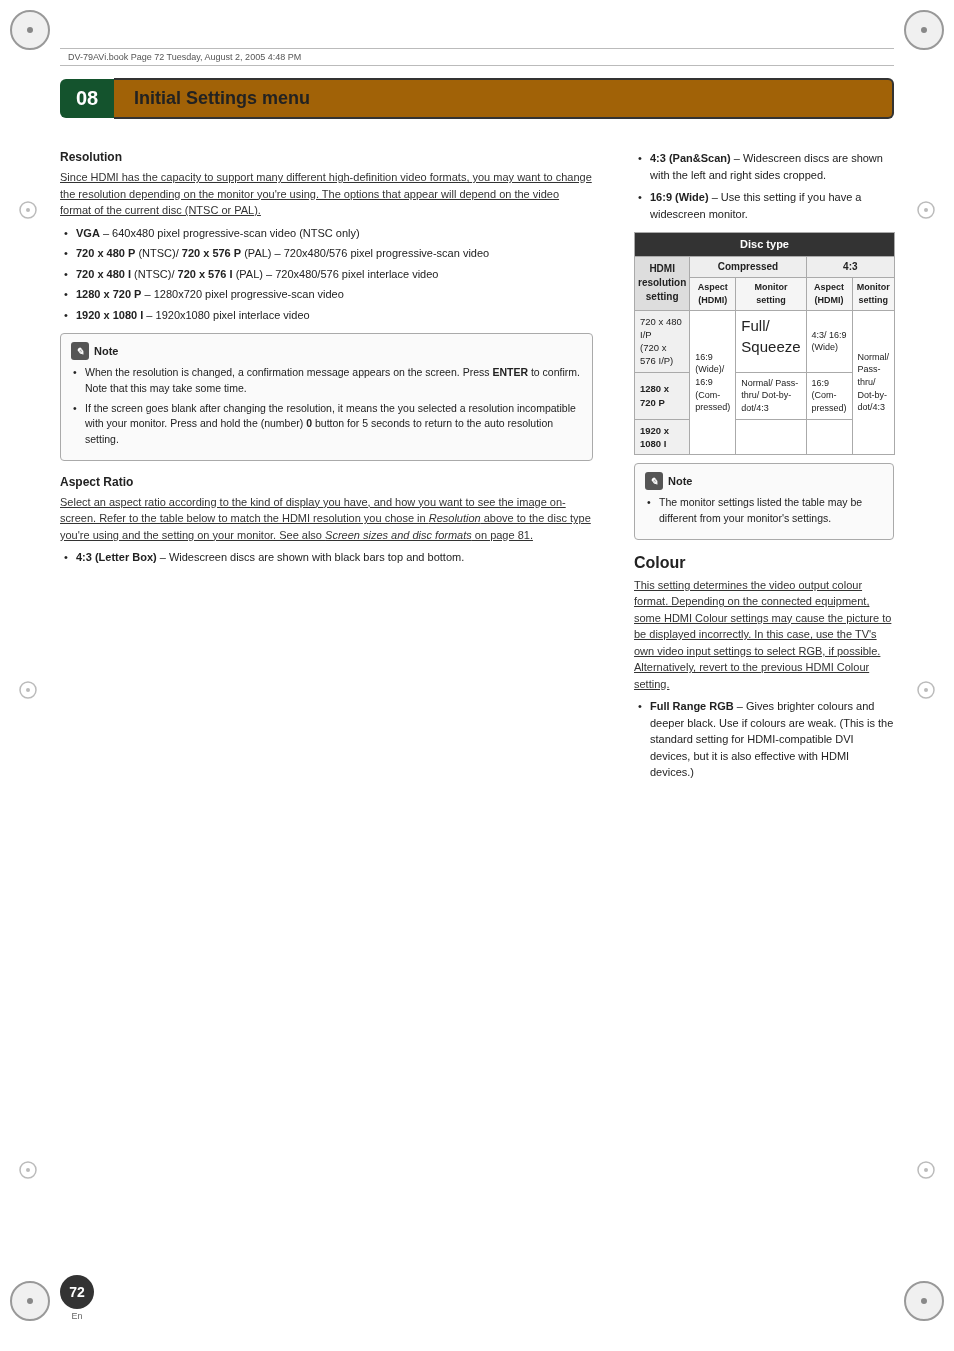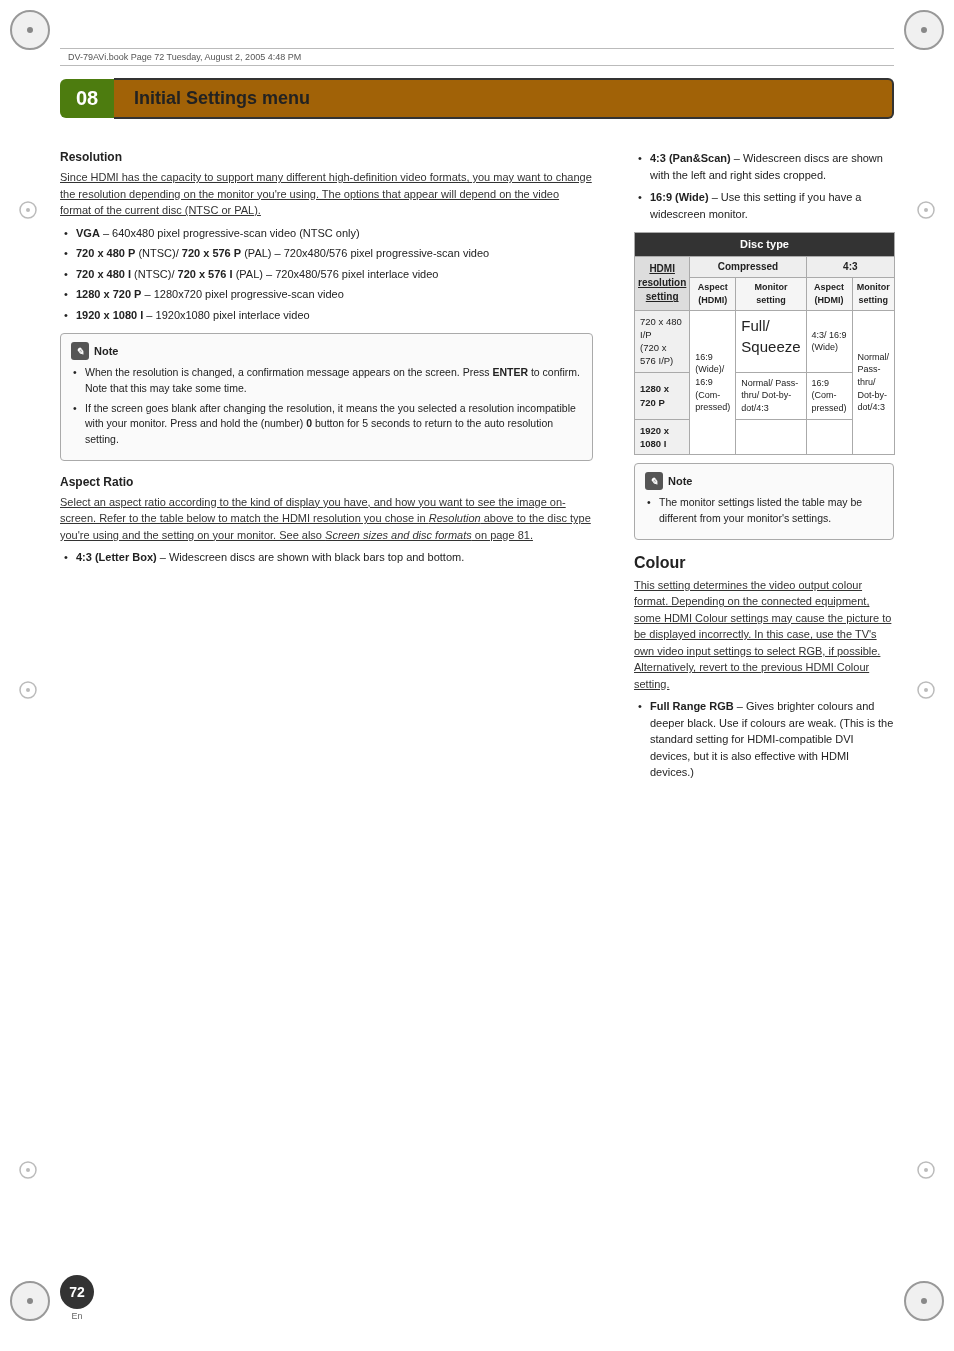--- a/index.html
+++ b/index.html
@@ -63,21 +63,21 @@
       position: absolute;
       top: 78px;
       left: 60px;
       right: 60px;
       display: flex;
       align-items: center;
       gap: 0;
     }
 
     .chapter-number-box {
-      background: #4d7c0f;
+      background: #14532d;
       color: #fff;
       font-size: 20px;
       font-weight: bold;
       padding: 8px 14px;
       border-radius: 6px 0 0 6px;
       display: flex;
       align-items: center;
       justify-content: center;
       min-width: 54px;
     }
@@ -398,21 +398,21 @@
       <li><strong>4:3 (Pan&amp;Scan)</strong> – Widescreen discs are shown with the left and right sides cropped.</li>
       <li><strong>16:9 (Wide)</strong> – Use this setting if you have a widescreen monitor.</li>
     </ul>
 
     <table class="disc-type-table">
       <thead>
         <tr>
           <th colspan="5" class="disc-type-header">Disc type</th>
         </tr>
         <tr>
-          <th rowspan="2" style="border:1px solid #aaa; background:#ddd; font-weight:bold; font-size:10px; padding:3px;text-decoration:underline;">HDMI resolution setting</th>
+          <th rowspan="2" style="border:1px solid #aaa; background:#ddd; font-weight:bold; font-size:10px; padding:3px;">HDMI resolution setting</th>
           <th colspan="2" style="border:1px solid #aaa; background:#eee; text-align:center; font-size:10px; padding:3px;">Compressed</th>
           <th colspan="2" style="border:1px solid #aaa; background:#eee; text-align:center; font-size:10px; padding:3px;">4:3</th>
         </tr>
         <tr>
           <th style="border:1px solid #aaa; background:#f5f5f5; font-size:9px; text-align:center; padding:3px;">Aspect (HDMI)</th>
           <th style="border:1px solid #aaa; background:#f5f5f5; font-size:9px; text-align:center; padding:3px;">Monitor setting</th>
           <th style="border:1px solid #aaa; background:#f5f5f5; font-size:9px; text-align:center; padding:3px;">Aspect (HDMI)</th>
           <th style="border:1px solid #aaa; background:#f5f5f5; font-size:9px; text-align:center; padding:3px;">Monitor setting</th>
         </tr>
       </thead>

